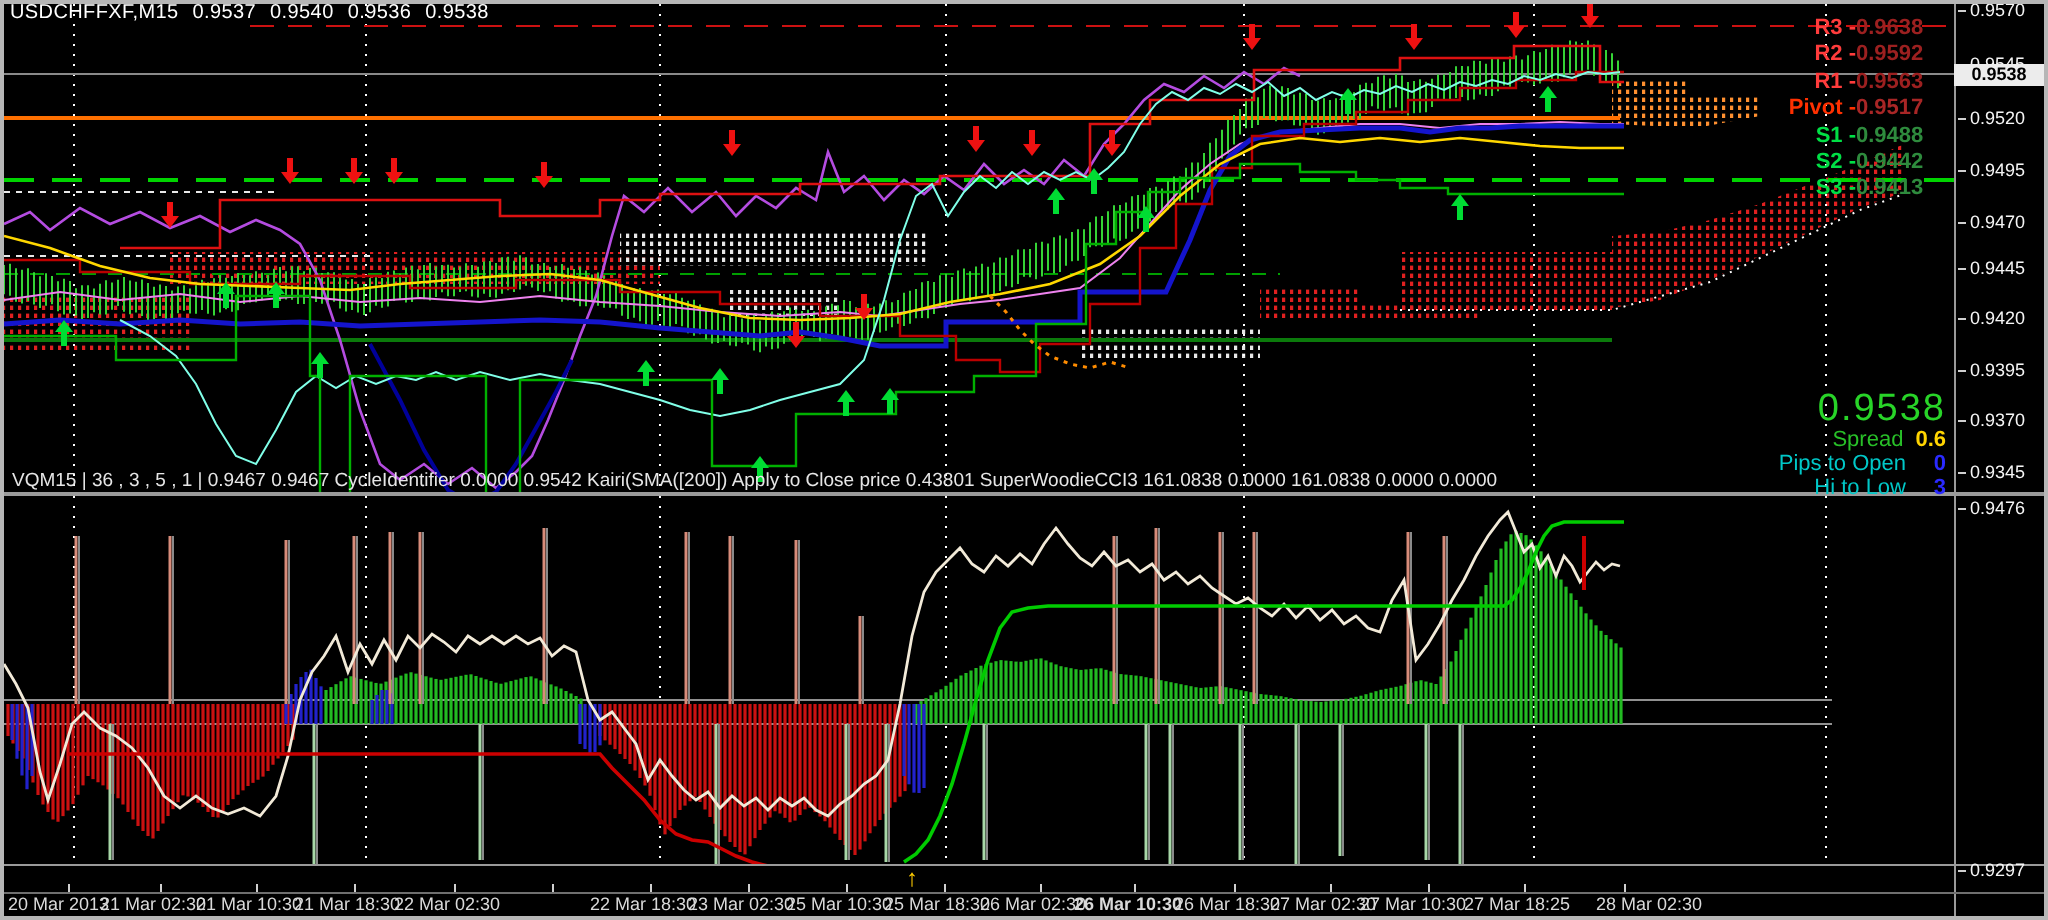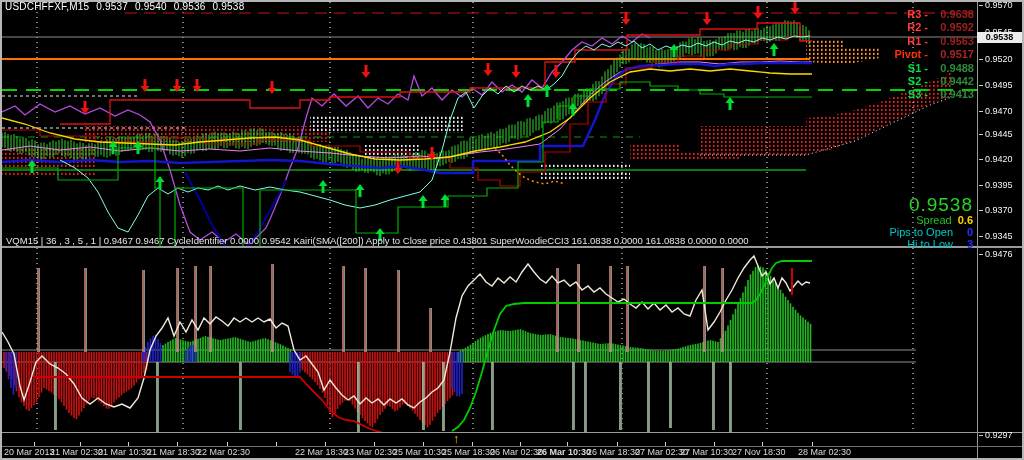--- a/index.html
+++ b/index.html
@@ -5,21 +5,21 @@
   html,body{margin:0;padding:0;background:#000;}
   #app{position:relative;width:1024px;height:460px;background:#000;overflow:hidden;
        font-family:"Liberation Sans",sans-serif;}
   .frame{position:absolute;inset:0;border:2px solid #b6b6b6;pointer-events:none;z-index:40;}
   .abs{position:absolute;}
   svg{position:absolute;display:block;}
   #titlebar{left:5px;top:1px;font-size:10px;color:#fff;white-space:nowrap;z-index:6;letter-spacing:.2px;}
   #titlebar span{margin-right:4px;}
   #pivot-panel{top:8px;right:50px;z-index:3;font-size:11px;font-weight:bold;line-height:13.4px;text-align:right;}
   .pivot-row span{display:inline-block;}
-  .pivot-val{width:46px;text-align:right;}
+  .pivot-val{width:46px;text-align:left;}
   #axis-main,#axis-lower{left:979px;width:43px;font-size:9px;color:#f5f5f5;z-index:5;}
   .tickrow{position:absolute;left:0;white-space:nowrap;}
   .tickdash{display:inline-block;width:4px;height:1px;background:#cfcfcf;vertical-align:middle;margin-right:2px;}
   #cur-price{position:absolute;left:977px;top:32px;width:45px;height:11px;background:#ececec;color:#000;
              font-size:9px;font-weight:bold;text-align:center;line-height:11px;z-index:6;}
   #info-panel{top:196px;right:51px;z-index:6;text-align:right;}
   #info-price{font-size:19px;letter-spacing:1px;line-height:18px;}
   .info-row{font-size:11px;line-height:11px;margin-top:1px;display:flex;justify-content:flex-end;gap:6px;}
   .info-val{min-width:14px;text-align:right;font-weight:bold;}
   #ind-header{left:6px;top:235px;font-size:9.5px;color:#e6e6e6;white-space:nowrap;z-index:1;}
@@ -918,20 +918,20 @@
       <div class="timelabel" style="left: 490px;">26 Mar 02:30</div>
       <div class="timetick" style="left: 520px;"></div>
       <div class="timelabel" style="left: 537px; font-weight: bold;">26 Mar 10:30</div>
       <div class="timetick" style="left: 567px;"></div>
       <div class="timelabel" style="left: 587px;">26 Mar 18:30</div>
       <div class="timetick" style="left: 617px;"></div>
       <div class="timelabel" style="left: 635px;">27 Mar 02:30</div>
       <div class="timetick" style="left: 665px;"></div>
       <div class="timelabel" style="left: 680px; text-align: right;">27 Mar 10:30</div>
       <div class="timetick" style="left: 714px;"></div>
-      <div class="timelabel" style="left: 732px;">27 Nov 18:30</div>
+      <div class="timelabel" style="left: 732px;">27 Mar 18:25</div>
       <div class="timetick" style="left: 762px;"></div>
       <div class="timelabel" style="left: 782px; margin-left: 16px;">28 Mar 02:30</div>
       <div class="timetick" style="left: 812px;"></div>
     </div>
 
   <div class="frame"></div>
 </div>
 
 </body></html>

